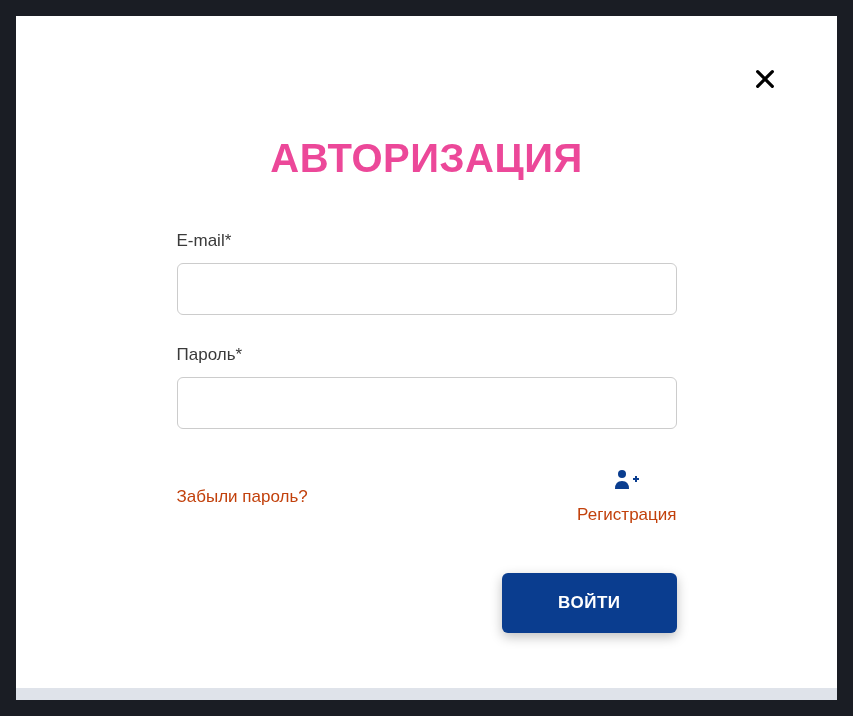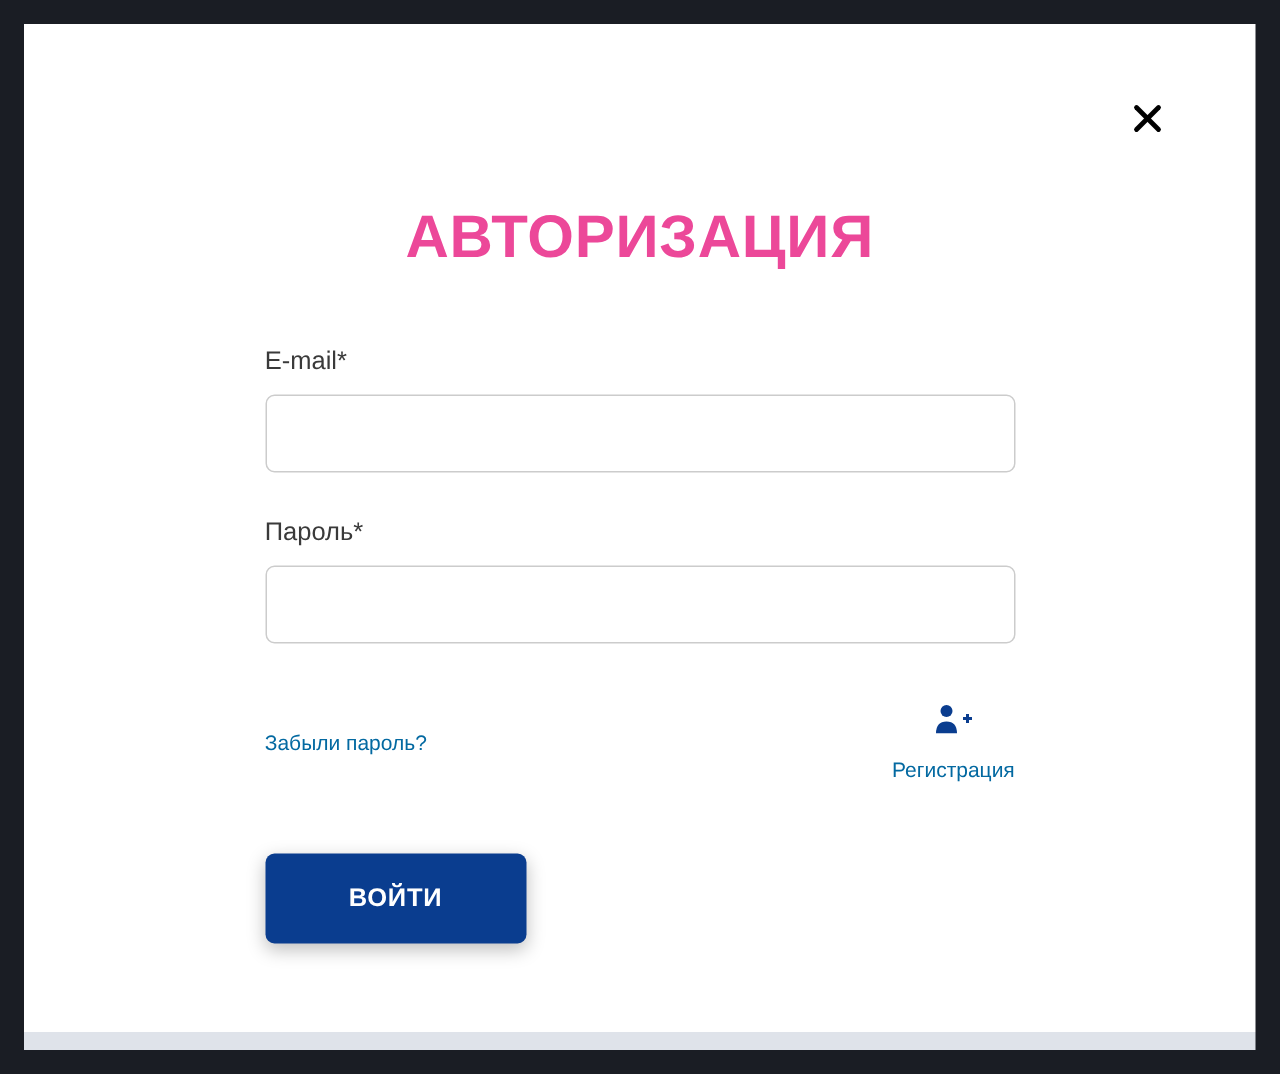--- a/index.html
+++ b/index.html
@@ -75,42 +75,42 @@
       outline: none;
     }
     .links-row {
       display: flex;
       justify-content: space-between;
       align-items: center;
       margin-top: 40px;
       margin-bottom: 48px;
     }
     .link {
-      color: #0369a1;
-      font-size: 14px;
+      color: #c2410c;
+      font-size: 17px;
       cursor: pointer;
       text-decoration: none;
     }
     .register-link {
       display: flex;
       align-items: center;
       gap: 16px;
       flex-direction: column;
     }
     .user-plus-icon {
       display: flex;
       align-items: center;
     }
     .user-plus-icon svg {
       width: 26px;
       height: 20px;
     }
     .submit-row {
       display: flex;
-      justify-content: flex-start;
+      justify-content: flex-end;
     }
     .submit-btn {
       background: #0a3d8f;
       color: #ffffff;
       border: none;
       border-radius: 6px;
       padding: 20px 56px;
       font-size: 17px;
       font-weight: 700;
       letter-spacing: 0.5px;

